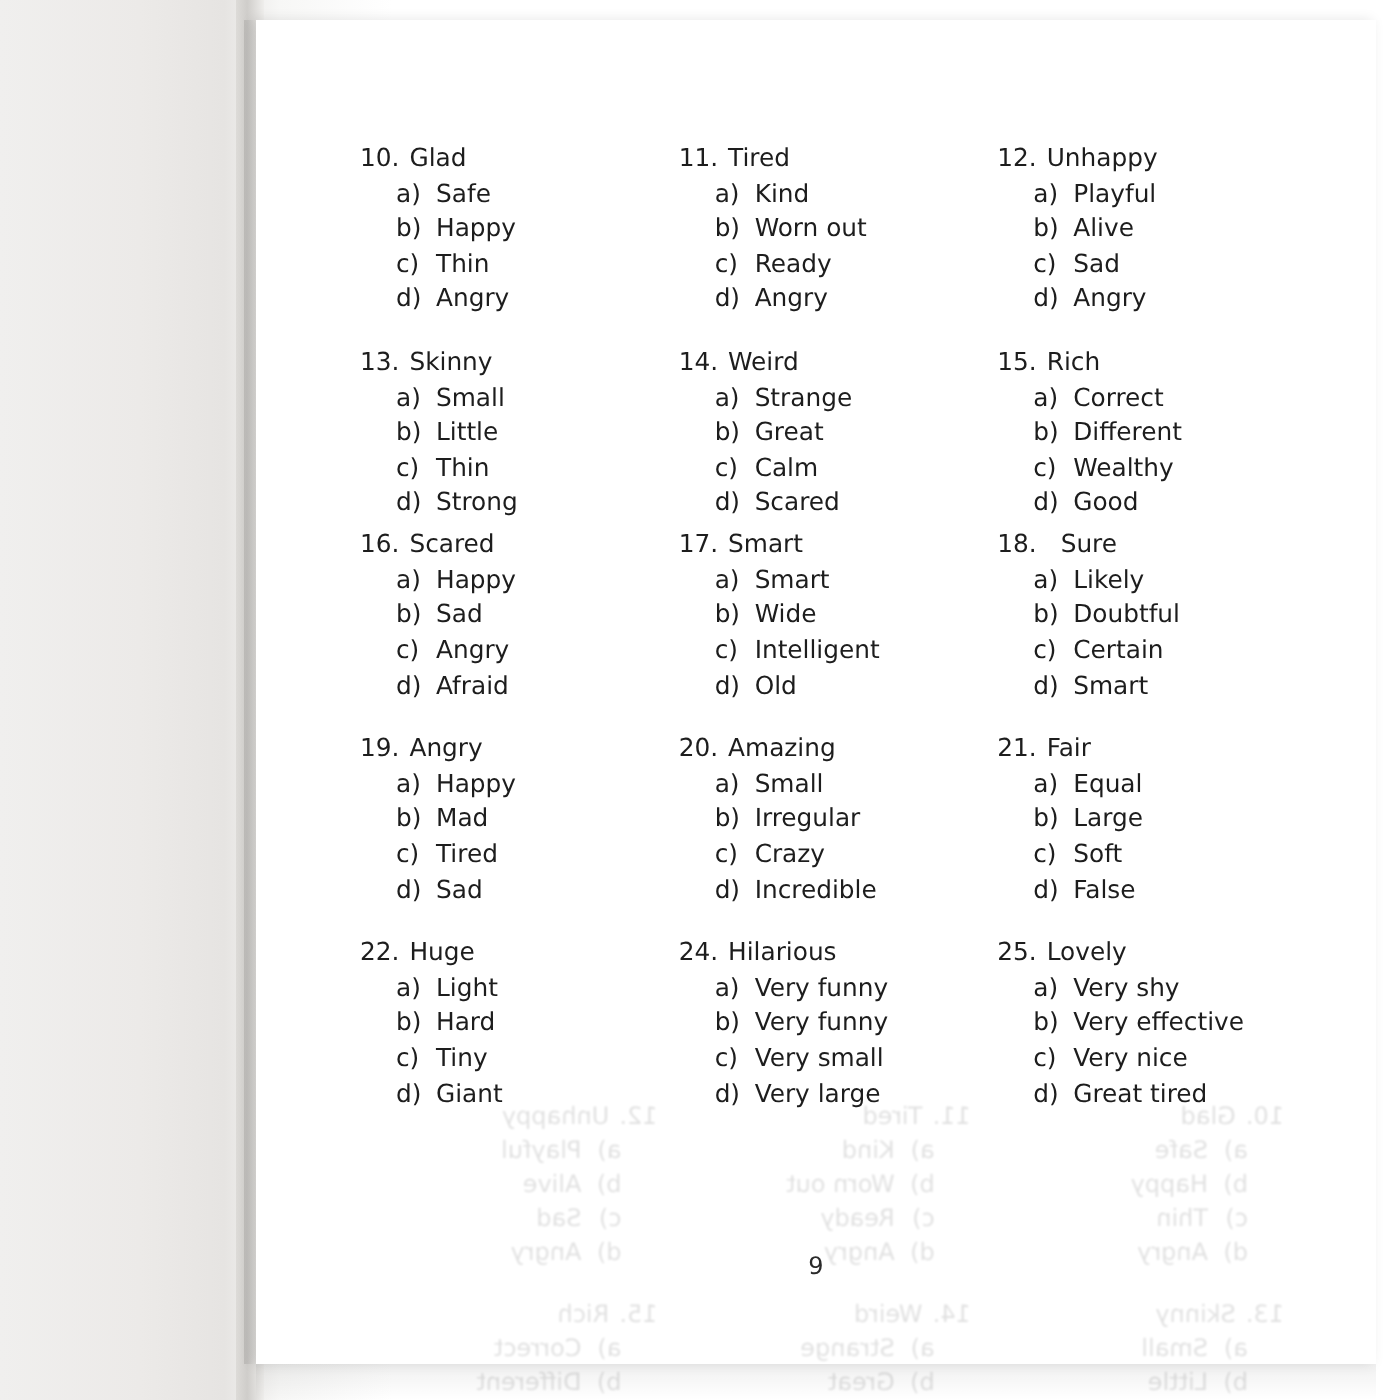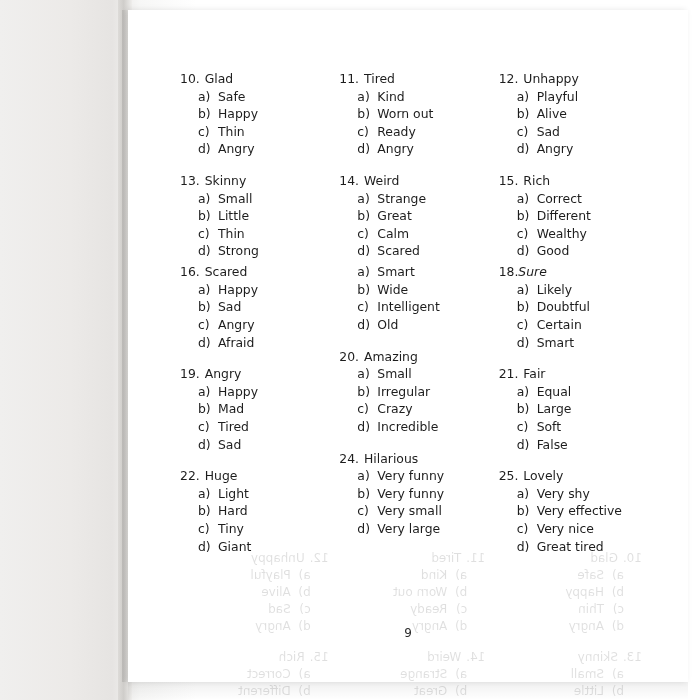--- a/index.html
+++ b/index.html
@@ -264,20 +264,21 @@
                 <span class="lbl">c)</span>
                 <span class="txt">Calm</span>
               </div>
               <div class="opt indent-2">
                 <span class="lbl">d)</span>
                 <span class="txt">Scared</span>
               </div>
               <div class="spacer-xs"></div>
             </div>
             <div class="qblock">
+              <div class="qnum indent-0">17.<span style="margin-left: 5px;">Smart</span></div>
               <div class="opt indent-2">
                 <span class="lbl">a)</span>
                 <span class="txt">Smart</span>
               </div>
               <div class="opt indent-2">
                 <span class="lbl">b)</span>
                 <span class="txt">Wide</span>
               </div>
               <div class="opt indent-2">
                 <span class="lbl">c)</span>
@@ -365,21 +366,21 @@
                 <span class="lbl">c)</span>
                 <span class="txt">Wealthy</span>
               </div>
               <div class="opt indent-2">
                 <span class="lbl">d)</span>
                 <span class="txt">Good</span>
               </div>
               <div class="spacer-xs"></div>
             </div>
             <div class="qblock">
-              <div class="qnum indent-0">18.<span style="margin-left: 0; font-style: italic;">Sure</span></div>
+              <div class="qnum indent-0">18.<span style="margin-left: 12px;">Sure</span></div>
               <div class="opt indent-2">
                 <span class="lbl">a)</span>
                 <span class="txt">Likely</span>
               </div>
               <div class="opt indent-2">
                 <span class="lbl">b)</span>
                 <span class="txt">Doubtful</span>
               </div>
               <div class="opt indent-2">
                 <span class="lbl">c)</span>

